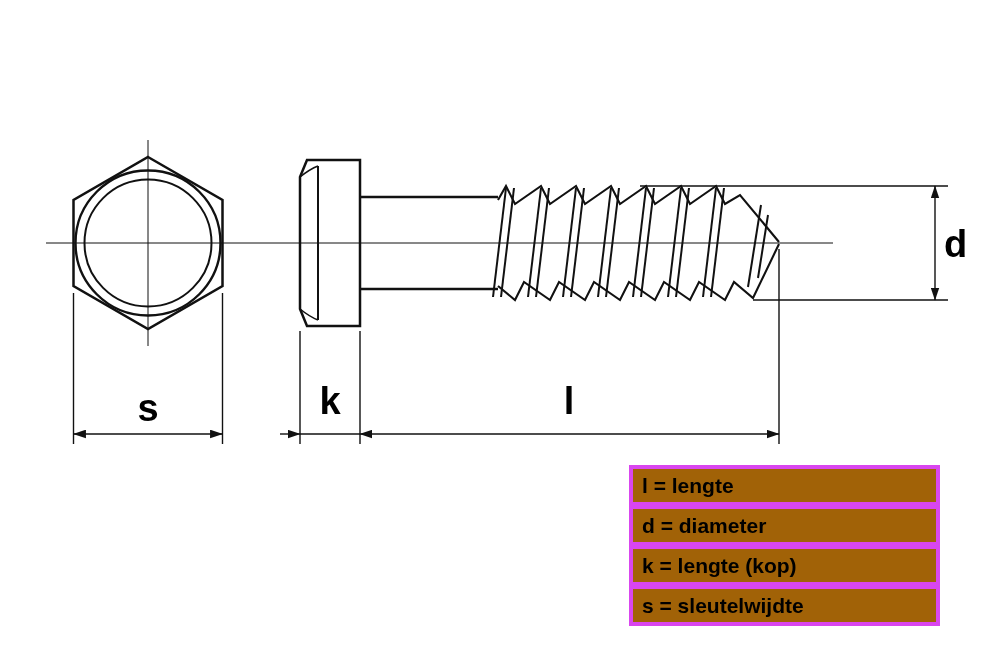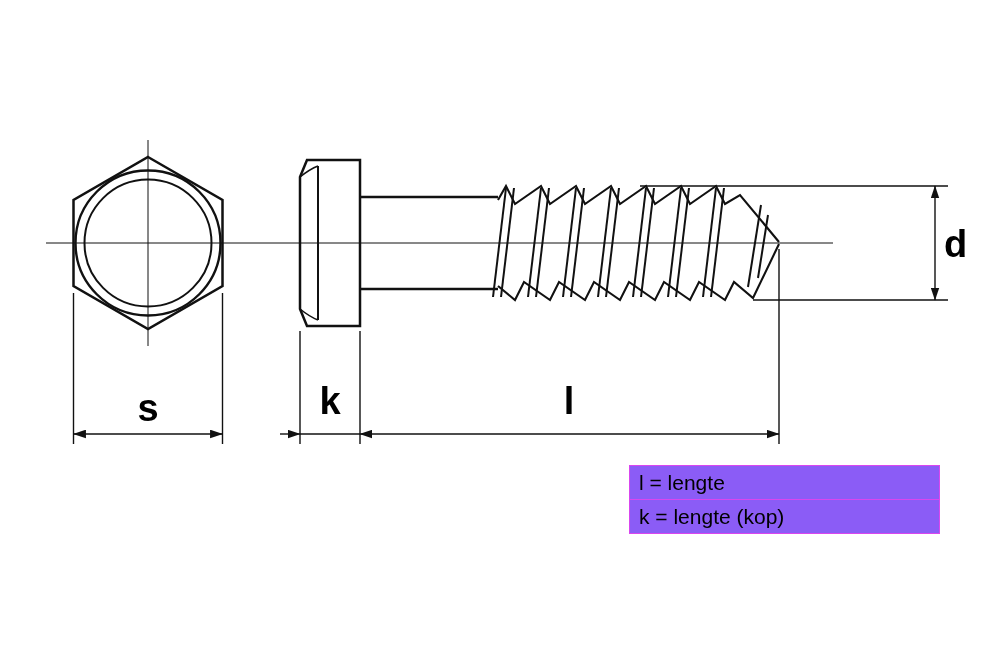--- a/index.html
+++ b/index.html
@@ -7,22 +7,22 @@
     position:relative;width:991px;height:645px;background:#fff;
     font-family:"Liberation Sans",sans-serif;overflow:hidden;
   }
   svg{position:absolute;left:0;top:0;}
   svg text{font-family:"Liberation Sans",sans-serif;font-weight:bold;fill:#000;}
   .dim-label{font-size:38px;}
   .legend{
     position:absolute;left:629px;top:465px;width:311px;
   }
   .legend-row{
-    height:33px;line-height:33px;border:1px solid #d946ef;margin-top:-1px;
-    font-weight:normal;font-size:21px;color:#000;padding-left:9px;background:#8b5cf6;
+    height:33px;line-height:33px;border:4px solid #d946ef;margin-top:-1px;
+    font-weight:bold;font-size:21px;color:#000;padding-left:9px;background:#a16207;
     white-space:nowrap;
   }
   .legend-row:first-child{margin-top:0;}
 </style>
 </head>
 <body>
 
 <div class="stage">
 
   <svg width="991" height="645" viewBox="0 0 991 645">
@@ -92,16 +92,18 @@
     </g>
 
     <text class="dim-label" x="148" y="421" text-anchor="middle">s</text>
     <text class="dim-label" x="330" y="414" text-anchor="middle">k</text>
     <text class="dim-label" x="569" y="414" text-anchor="middle">l</text>
     <text class="dim-label" x="944" y="257" text-anchor="start">d</text>
   </svg>
 
   <div class="legend">
     <div class="legend-row">l = lengte</div>
+    <div class="legend-row">d = diameter</div>
     <div class="legend-row">k = lengte (kop)</div>
+    <div class="legend-row">s = sleutelwijdte</div>
   </div>
 
 </div>
 
 </body></html>

